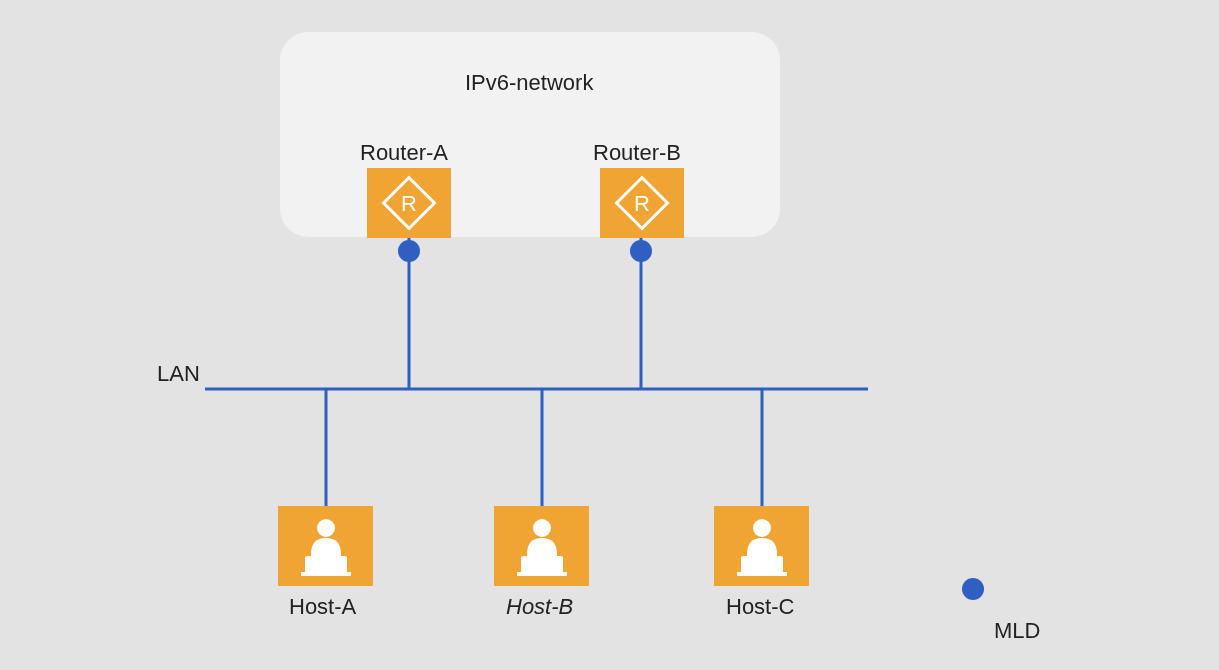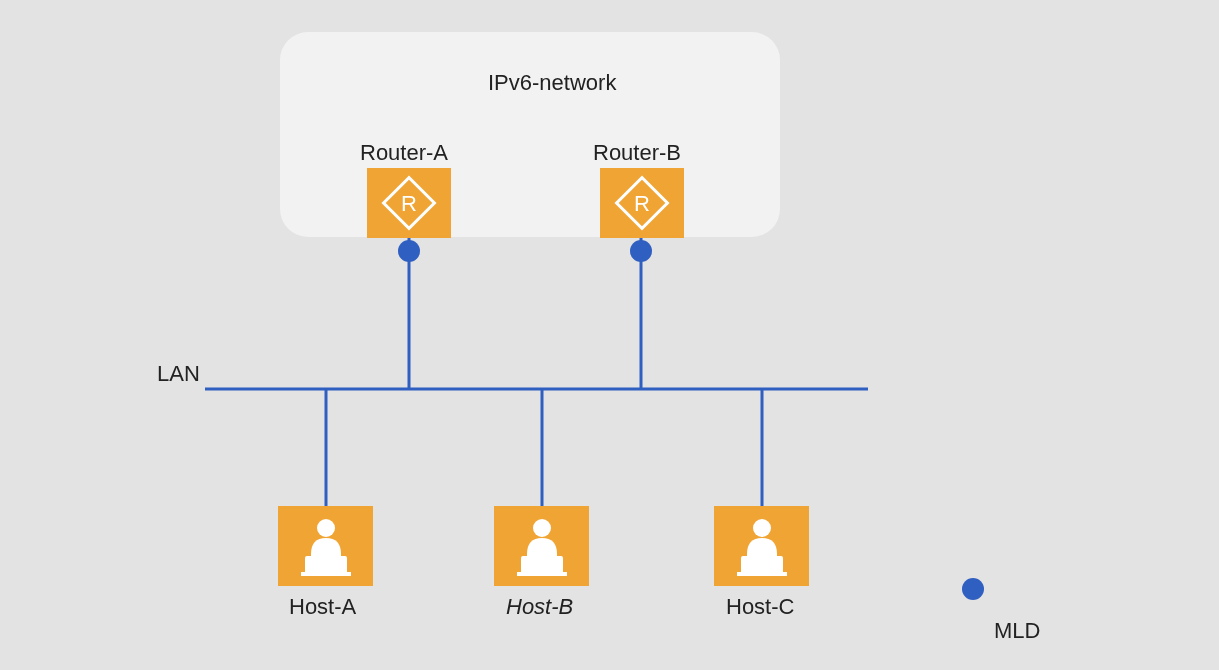--- a/index.html
+++ b/index.html
@@ -53,21 +53,21 @@
     left: 0;
     width: 1219px;
     height: 670px;
     pointer-events: none;
   }
 </style>
 </head>
 <body>
 
 <div class="network-box" style="left:280px; top:32px; width:500px; height:205px;"></div>
-<div class="label" style="left:488px; top:70px;">IPv6-network</div>
+<div class="label" style="left:465px; top:70px;">IPv6-network</div>
 
 <svg class="lines">
 
   <line x1="205" y1="389" x2="868" y2="389" stroke="#2f5fc0" stroke-width="3"></line>
 
   <line x1="409" y1="237" x2="409" y2="389" stroke="#2f5fc0" stroke-width="3"></line>
 
   <line x1="641" y1="237" x2="641" y2="389" stroke="#2f5fc0" stroke-width="3"></line>
 
   <line x1="326" y1="389" x2="326" y2="506" stroke="#2f5fc0" stroke-width="3"></line>

